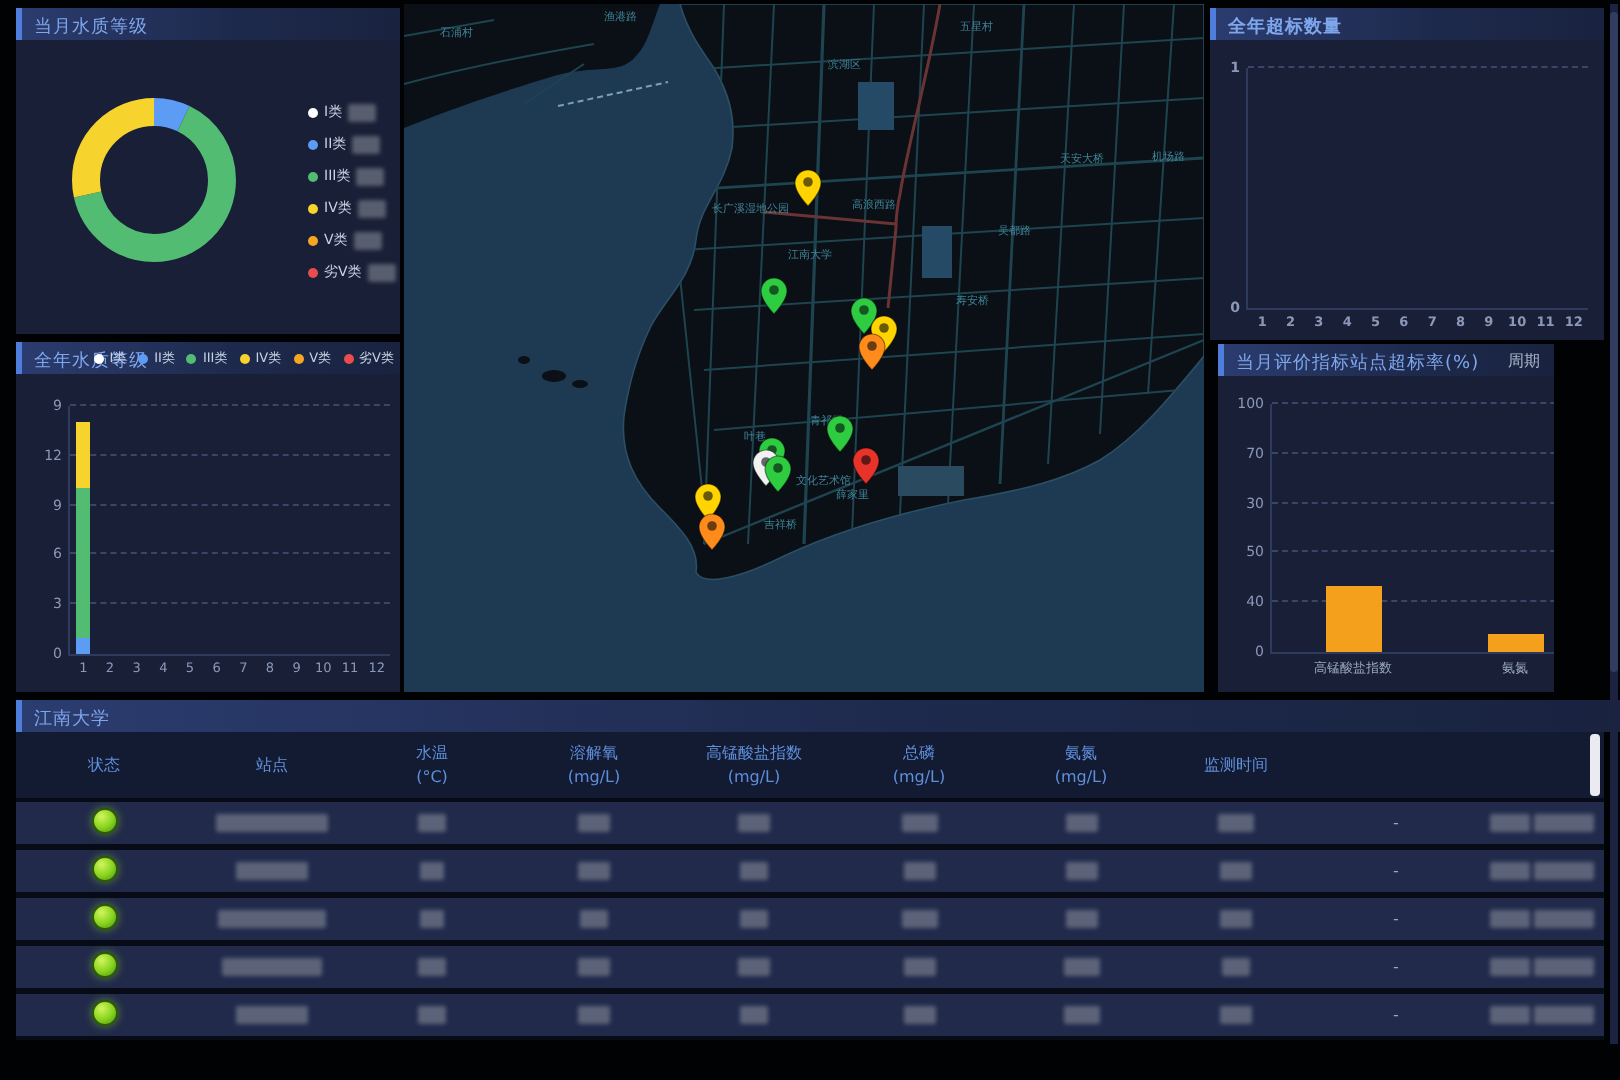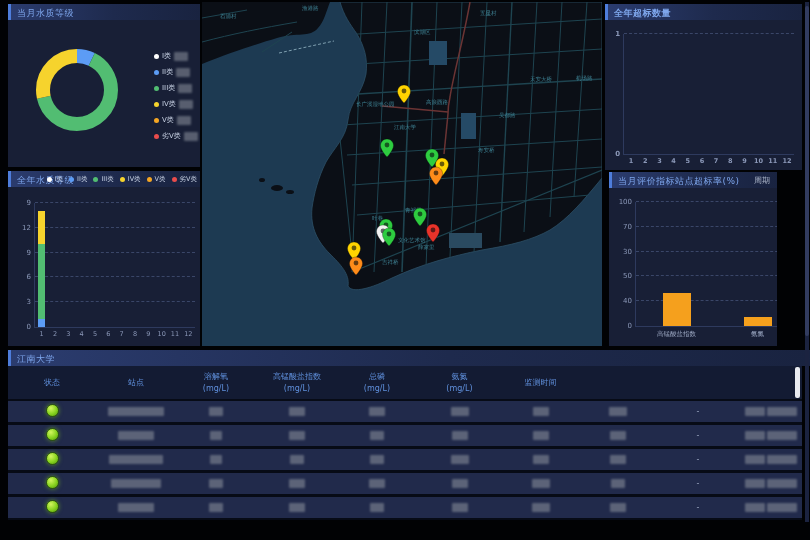--- a/index.html
+++ b/index.html
@@ -322,20 +322,24 @@
       <span class="ptitle">江南大学</span>
     </div>
     <div id="thead" style="grid-template-columns: 88px 80px 80px 82px 78px 87px 75px 80px 80px 64px;">
         <div class="th">
           <div>状态</div>
         </div>
         <div class="th">
           <div>站点</div>
         </div>
         <div class="th">
+          <div>水温</div>
+          <div>(°C)</div>
+        </div>
+        <div class="th">
           <div>溶解氧</div>
           <div>(mg/L)</div>
         </div>
         <div class="th">
           <div>高锰酸盐指数</div>
           <div>(mg/L)</div>
         </div>
         <div class="th">
           <div>总磷</div>
           <div>(mg/L)</div>

